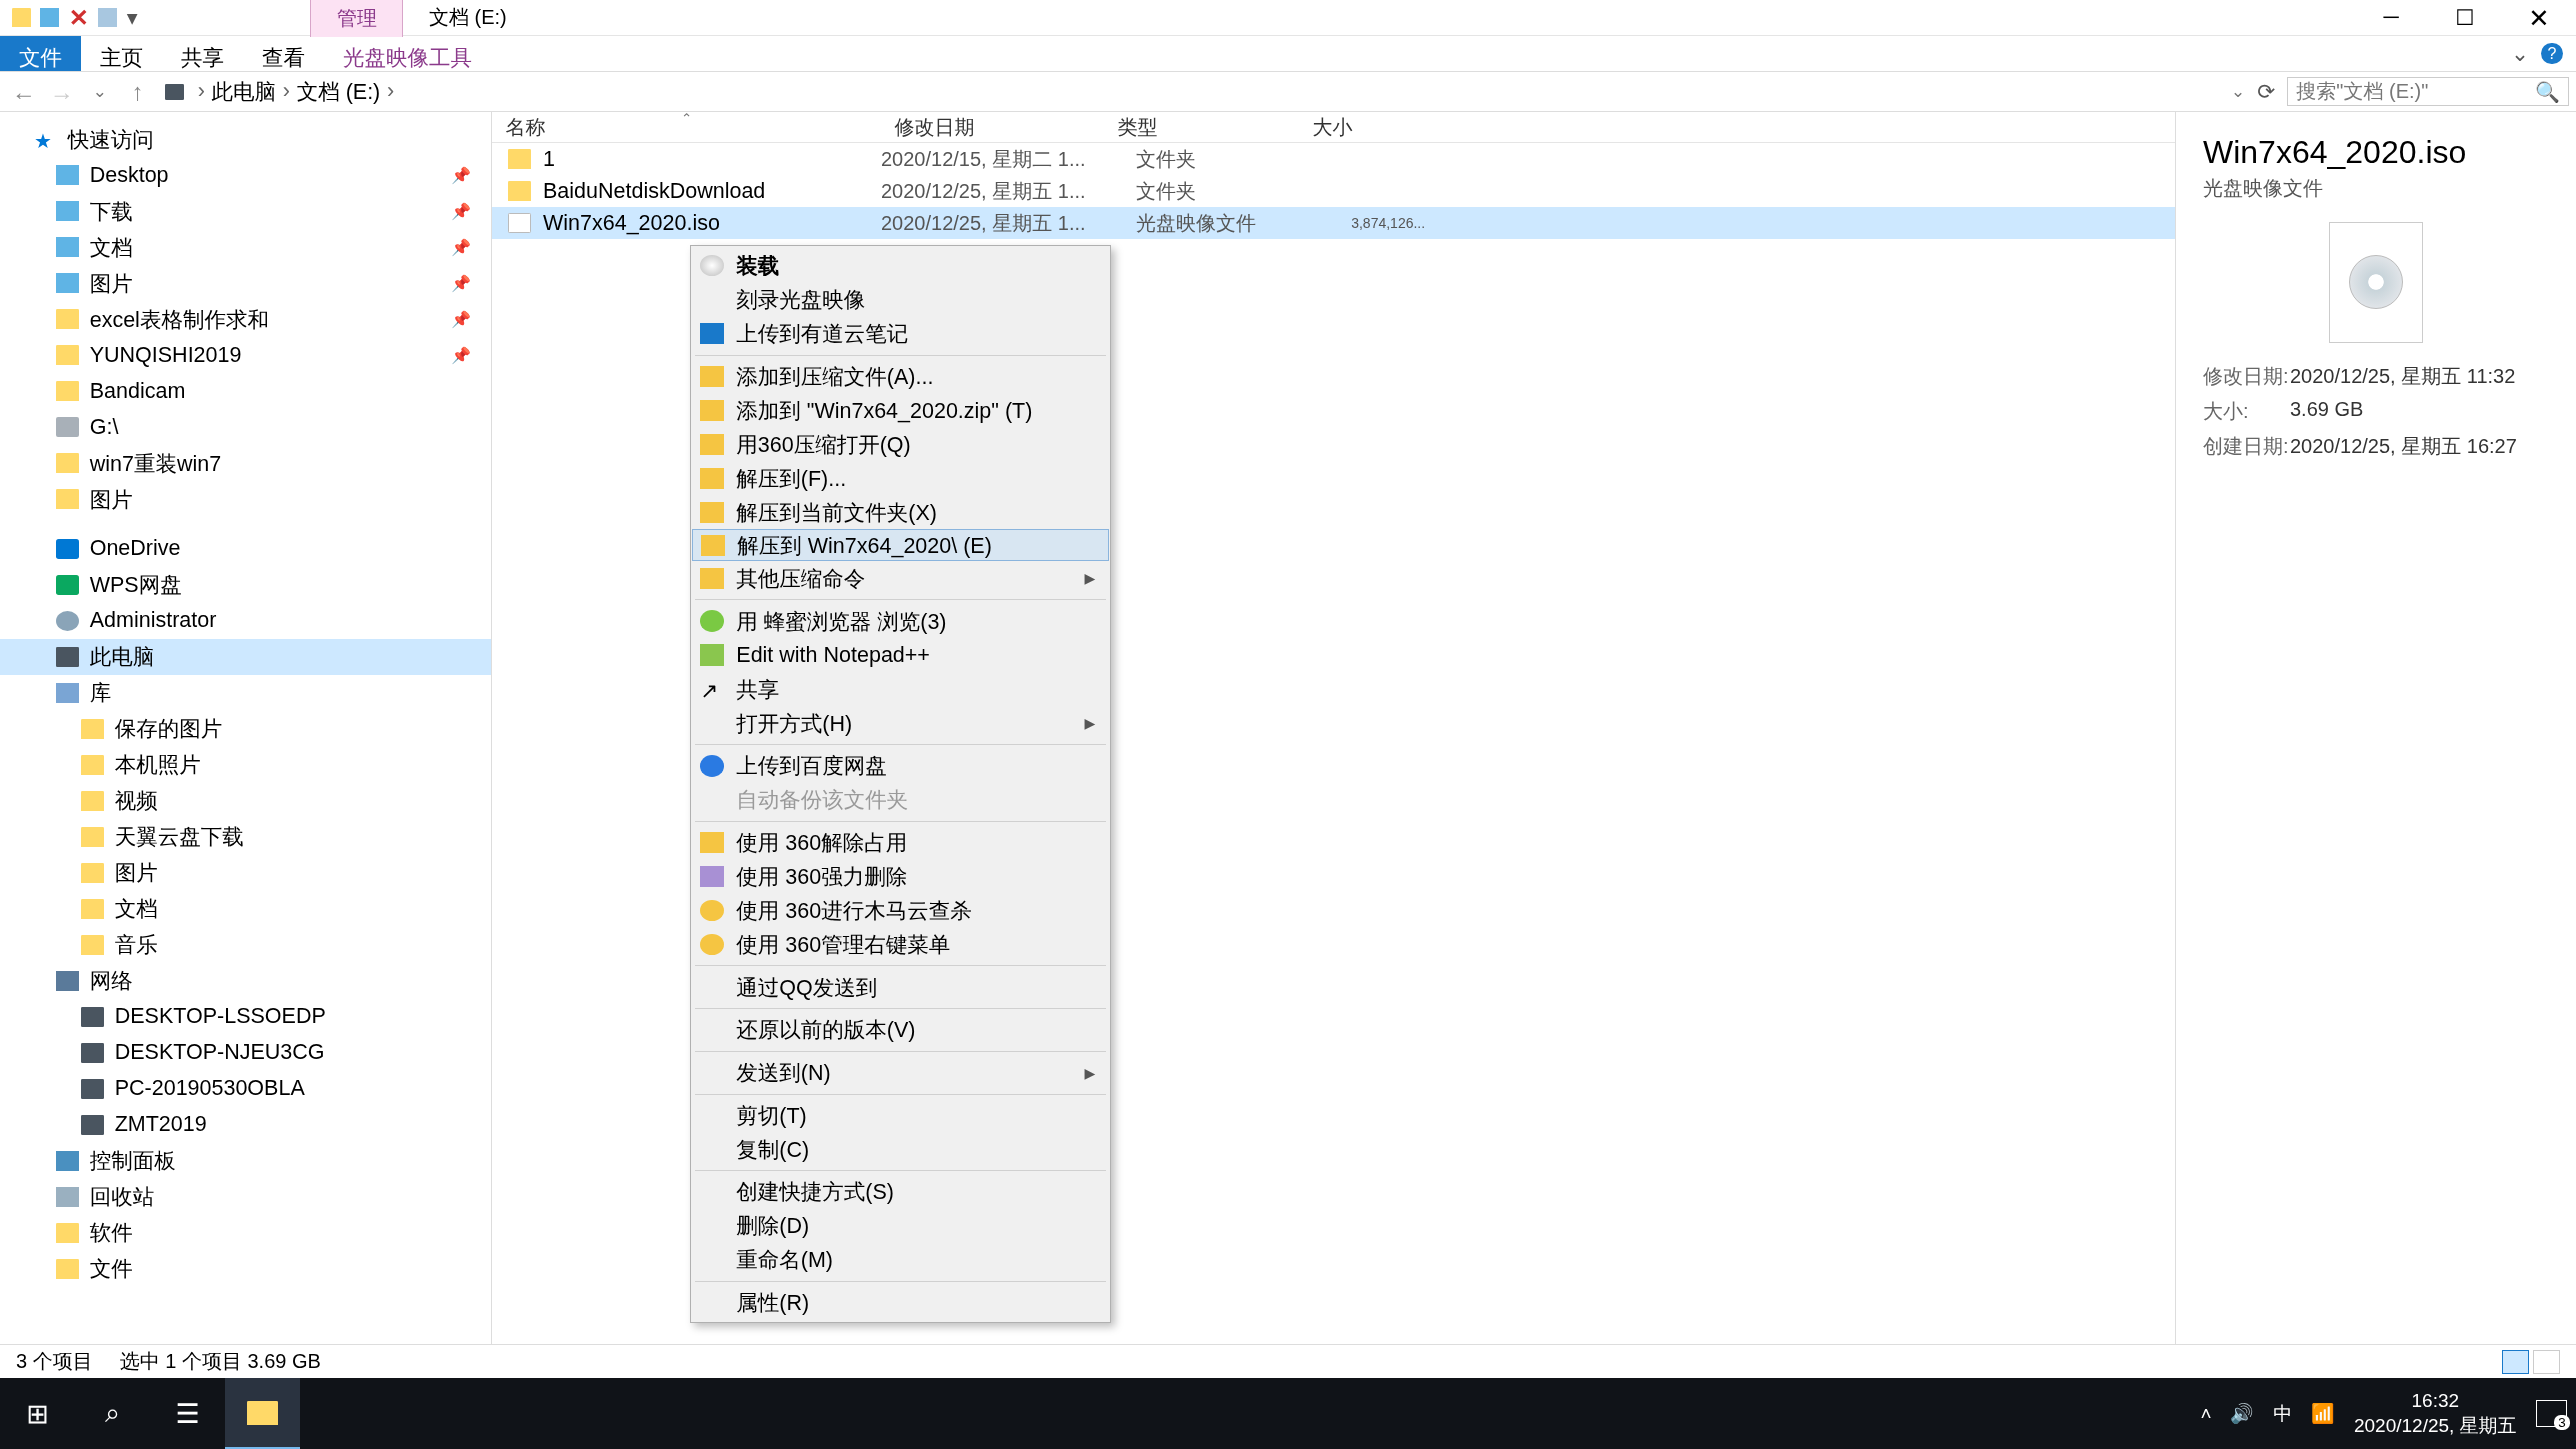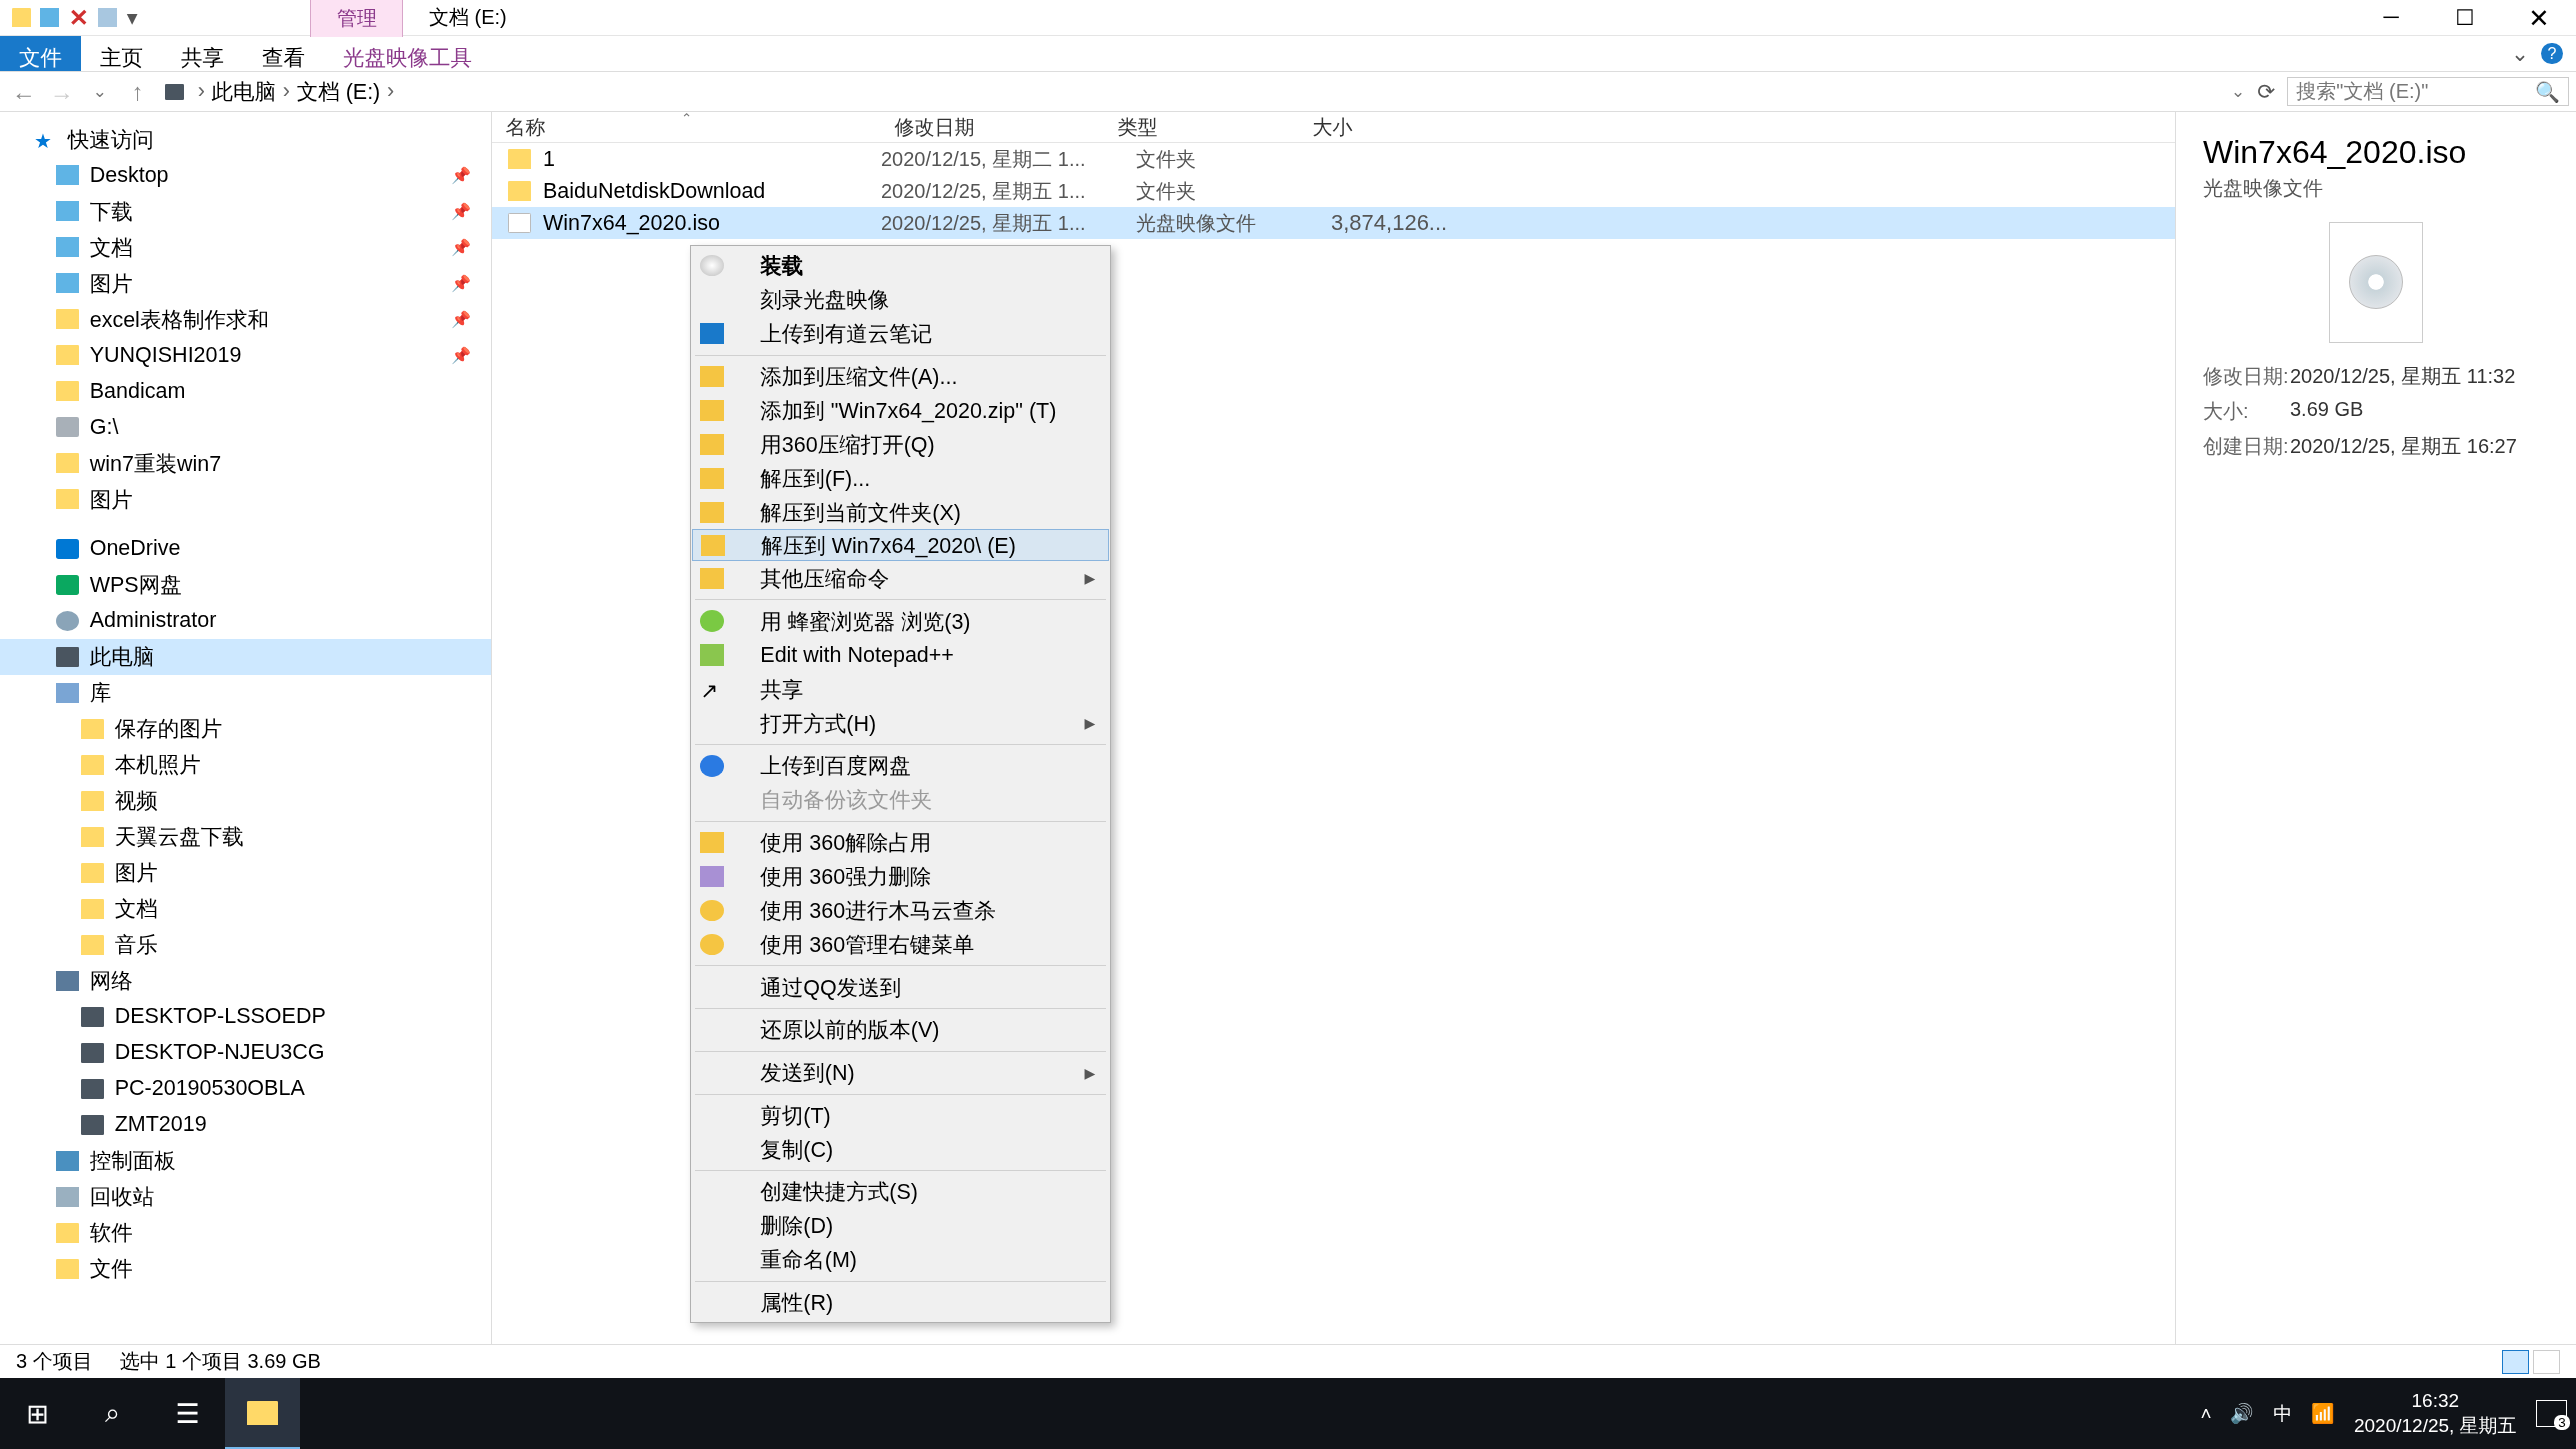--- a/index.html
+++ b/index.html
@@ -47,35 +47,35 @@
   .ch-date { width: 223px; }
   .ch-type { width: 195px; }
   .ch-size { width: 121px; }
   
   .file-row { display: flex; height: 32px; align-items: center; font-size: 21.5px; }
   .file-row.sel { background: #cde8ff; }
   .fr-name { width: 389px; display: flex; align-items: center; padding-left: 16px; }
   .fr-icon { width: 23px; height: 20px; margin-right: 12px; display: inline-block; }
   .fr-date { width: 223px; color: #555; font-size: 20px; }
   .fr-type { width: 195px; color: #555; font-size: 20px; margin-left: 32px; }
-  .fr-size { width: 121px; text-align: center; color: #555; font-size: 22px; padding-right: 6.7px; }
+  .fr-size { width: 121px; text-align: center; color: #555; font-size: 14px; padding-right: 6.7px; }
   
   
   .details { width: 401px; border-left: 0.7px solid #ddd; padding: 21.5px 27px; }
   .det-title { font-size: 32px; font-weight: 400; margin-bottom: 4px; }
   .det-type { font-size: 20px; color: #555; }
   .det-thumbbox { width: 94px; height: 121px; border: 0.7px solid #ccc; margin: 20px auto; display: flex; align-items: center; justify-content: center; }
   .det-disc { width: 54px; height: 54px; border-radius: 50%; background: radial-gradient(circle, #fff 20%, #c8d4da 22%, #e0e4e8 70%); border: 0.7px solid #bbb; }
   .det-row { display: flex; font-size: 20px; margin-bottom: 8px; }
   .det-label { width: 87px; color: #666; }
   .det-val { color: #333; }
   
   
   .ctxmenu { position: absolute; left: 690px; top: 245px; width: 421px; background: #f0f0f0; border: 0.7px solid #b0b0b0; box-shadow: 4px 4px 8px rgba(0,0,0,0.25); font-size: 21.5px; padding: 2.7px 1.3px; }
-  .cm-item { display: flex; align-items: center; height: 34px; padding-left: 8px; gap: 24px; }
+  .cm-item { display: flex; align-items: center; height: 34px; padding-left: 8px; }
   .cm-item.hov { background: #d8e6f2; border: 0.7px solid #8ab4dd; height: 32px; }
   .cm-item.dis { color: #9a9a9a; }
   .cm-ico { width: 24px; height: 21.5px; margin-right: 12px; display: inline-block; }
   .cm-arrow { margin-left: auto; margin-right: 13.4px; color: #555; }
   .cm-sep { height: 0.7px; background: #d0d0d0; margin: 4px 2.7px; }
   
   
   .statusbar { height: 34px; border-top: 0.7px solid #ddd; display: flex; align-items: center; font-size: 20px; padding: 0 16px; gap: 27px; }
   .status-right { margin-left: auto; display: flex; gap: 4px; }
   .view-btn { width: 27px; height: 24px; border: 0.7px solid #ccc; }

